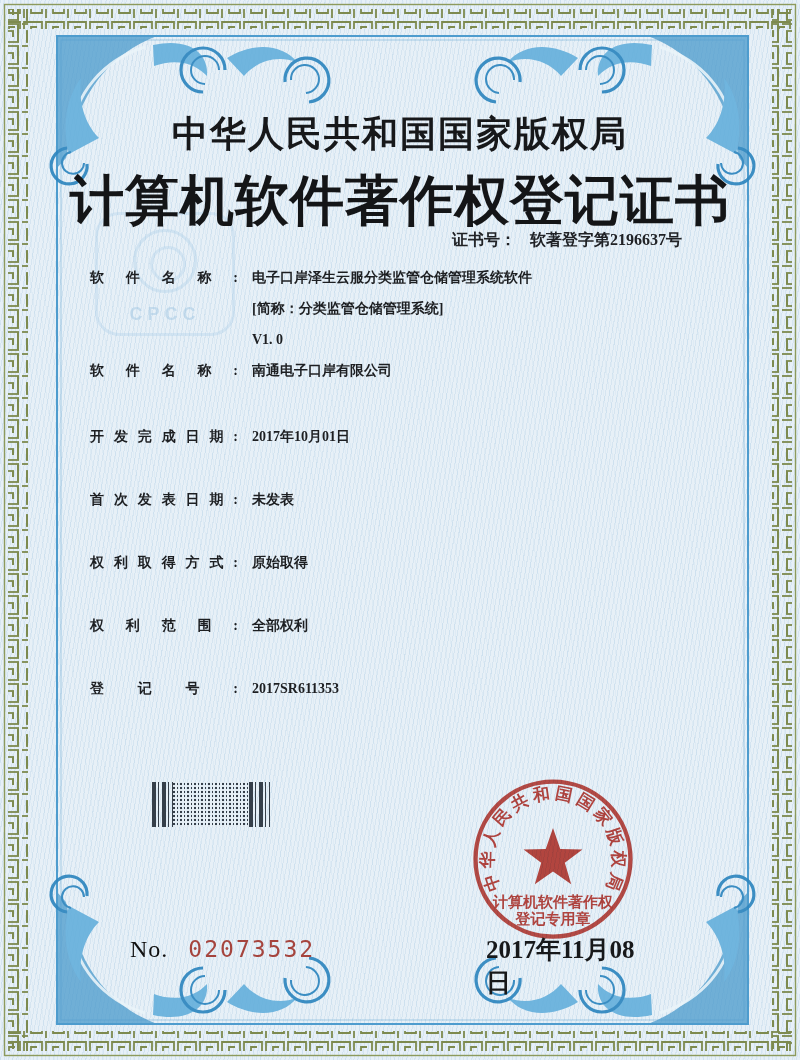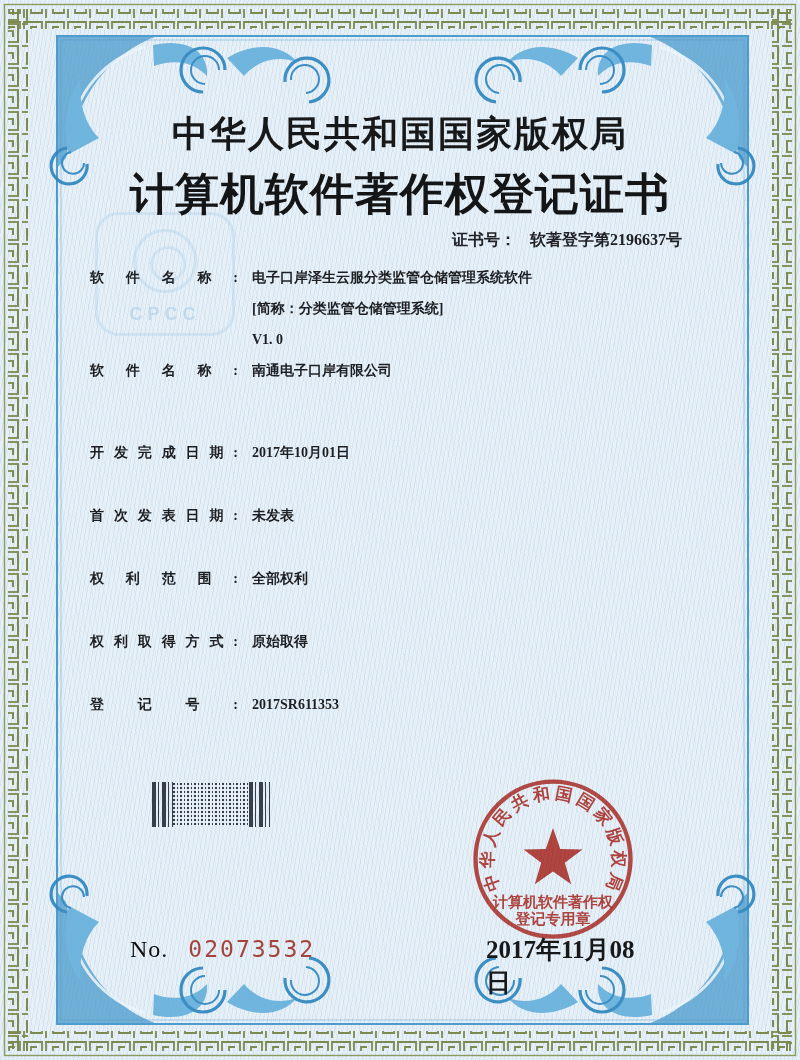--- a/index.html
+++ b/index.html
@@ -16,21 +16,21 @@
 
   svg.frame { position:absolute; left:0; top:0; width:800px; height:1060px; }
 
   .authority {
     position:absolute; top:110px; left:0; width:100%;
     text-align:center; font-size:36px; font-weight:700; color:#17181a;
     letter-spacing:2px;
   }
   .cert-title {
     position:absolute; top:165px; left:0; width:100%;
-    text-align:center; font-size:44px; font-weight:700; color:#141517;
+    text-align:center; font-size:54px; font-weight:700; color:#141517;
     letter-spacing:1px;
   }
   .cert-no {
     position:absolute; top:230px; right:118px;
     font-size:16px; font-weight:700; color:#202226;
   }
   .cert-no .v { margin-left:14px; }
 
   .watermark {
     position:absolute; left:95px; top:212px; width:140px; height:124px;
@@ -52,21 +52,21 @@
 
   .fields { position:absolute; left:90px; top:262px; width:640px; color:#1d1f22; }
   .frow { display:flex; align-items:flex-start; font-size:14px; font-weight:700; line-height:31px; }
   .frow .lbl {
     display:inline-block; width:148px; flex:0 0 148px;
     text-align:justify; text-align-last:justify; -moz-text-align-last:justify;
   }
   .frow .val { margin-left:14px; }
   .frow .val .vline { line-height:31px; }
   .r-owner { margin-top:0px; }
-  .r-gap   { margin-top:51px; }
+  .r-gap   { margin-top:35px; }
   .r-next  { margin-top:32px; }
 
   .paragraph {
     position:absolute; left:88px; top:680px; width:630px;
     font-size:21px; font-weight:600; color:#1d1f22;
     line-height:52px; text-indent:2em; letter-spacing:0.5px;
   }
 
   .barcode { position:absolute; left:152px; top:782px; width:118px; height:45px; display:flex; opacity:.92; }
   .bc-left, .bc-right {
@@ -162,26 +162,26 @@
     </div>
     <div class="frow r-gap">
       <span class="lbl">开发完成日期:</span>
       <span class="val">2017年10月01日</span>
     </div>
     <div class="frow r-next">
       <span class="lbl">首次发表日期:</span>
       <span class="val">未发表</span>
     </div>
     <div class="frow r-next">
+      <span class="lbl">权利取得方式:</span>
+      <span class="val">原始取得</span>
+    </div>
+    <div class="frow r-next">
       <span class="lbl">权利范围:</span>
       <span class="val">全部权利</span>
-    </div>
-    <div class="frow r-next">
-      <span class="lbl">权利取得方式:</span>
-      <span class="val">原始取得</span>
     </div>
     <div class="frow r-next">
       <span class="lbl">登记号:</span>
       <span class="val">2017SR611353</span>
     </div>
   </div>
 
 
   <div class="barcode">
     <div class="bc-left"></div>

